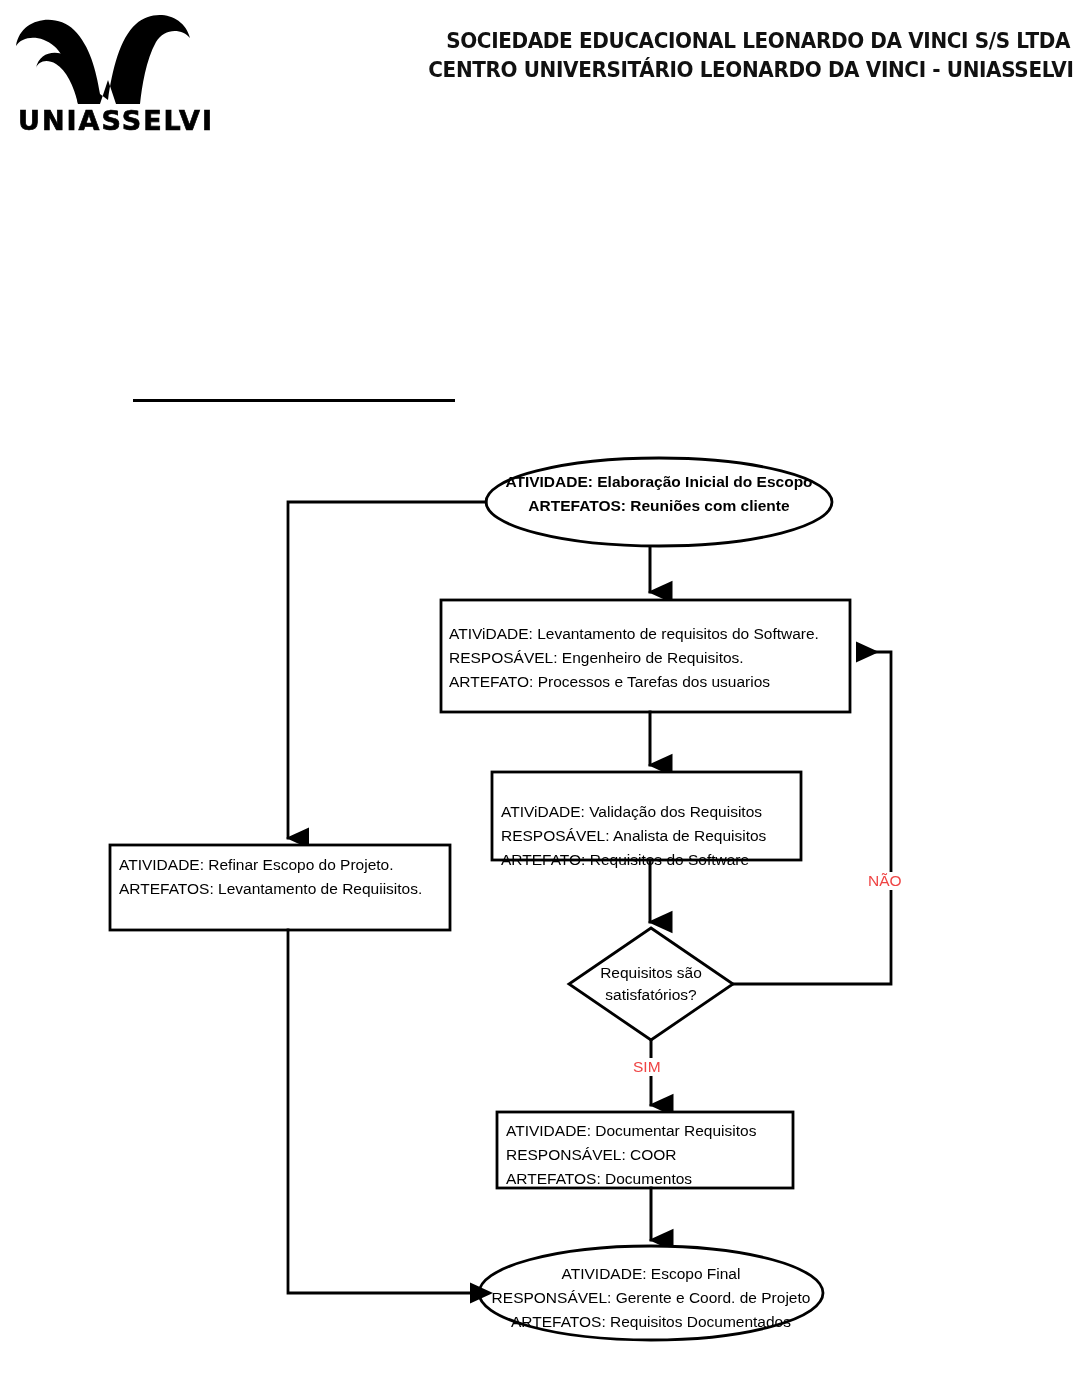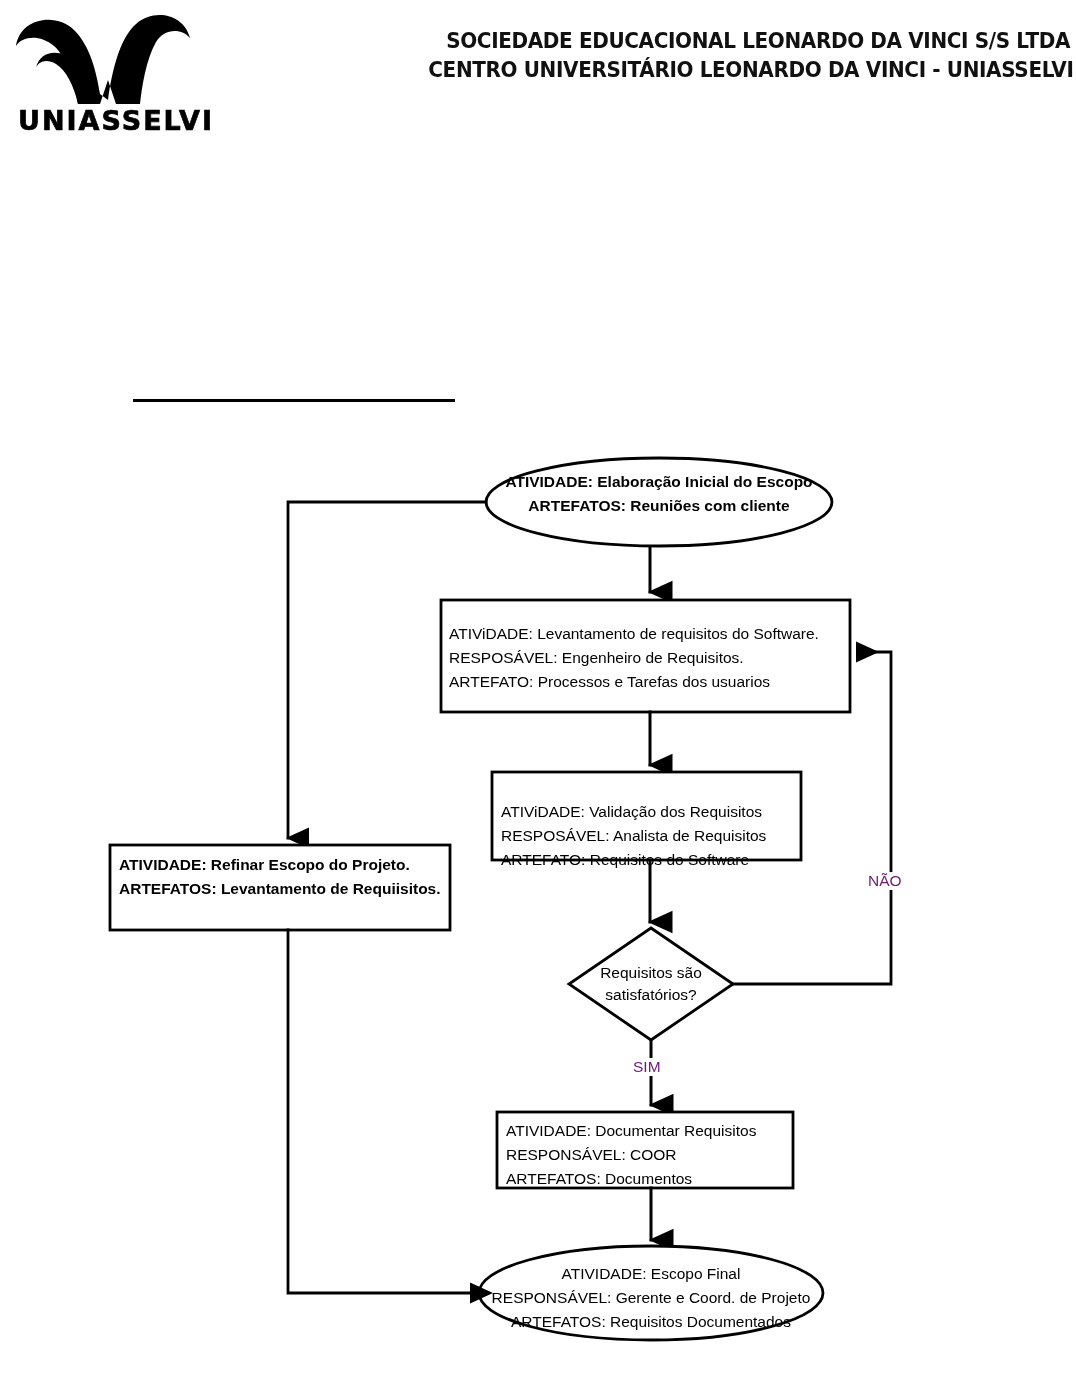--- a/index.html
+++ b/index.html
@@ -54,21 +54,21 @@
     font-size:15.5px;
     line-height:24px;
     color:#000;
     white-space:nowrap;
   }
   .node-text.left{text-align:left;}
   .node-text.center{text-align:center;}
   .edge-label{
     position:absolute;
     font-family:"Liberation Sans","DejaVu Sans",sans-serif;
-    font-size:15.5px;line-height:18px;color:#701a75;
+    font-size:15.5px;line-height:18px;color:#ef4444;
     background:#fff;padding:0 3px;white-space:nowrap;
   }
   .diamond-text{
     position:absolute;
     font-family:"Liberation Sans","DejaVu Sans",sans-serif;
     font-size:15.5px;line-height:22px;color:#000;
     text-align:center;white-space:nowrap;
   }
 </style>
 </head>
@@ -157,21 +157,21 @@
       <div>RESPOSÁVEL: Engenheiro de Requisitos.</div>
       <div>ARTEFATO: Processos e Tarefas dos usuarios</div>
     </div>
 
     <div class="node-text left" style="left:501px;top:784px;width:300px;margin-top:16px;">
       <div>ATIViDADE: Validação dos Requisitos</div>
       <div>RESPOSÁVEL: Analista de Requisitos</div>
       <div>ARTEFATO: Requisitos do Software</div>
     </div>
 
-    <div class="node-text left" style="left:119px;top:853px;width:332px;font-weight:bold;">
+    <div class="node-text left" style="left:119px;top:853px;width:332px;">
       <div>ATIVIDADE: Refinar Escopo do Projeto.</div>
       <div>ARTEFATOS: Levantamento de Requiisitos.</div>
     </div>
 
     <div class="diamond-text" style="left:571px;top:962px;width:160px;">
       <div>Requisitos são</div>
       <div>satisfatórios?</div>
     </div>
 
     <div class="node-text left" style="left:506px;top:1119px;width:288px;">

